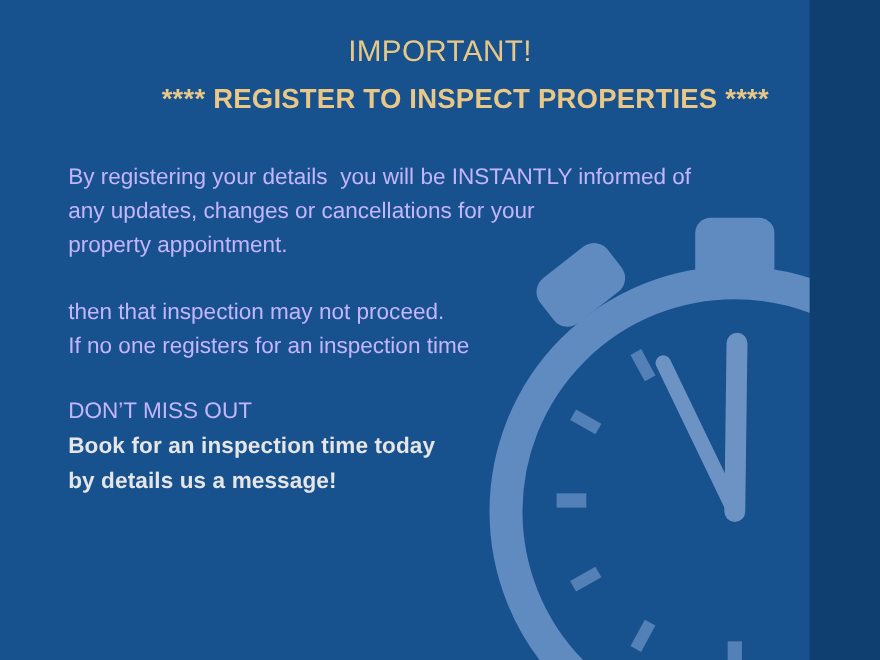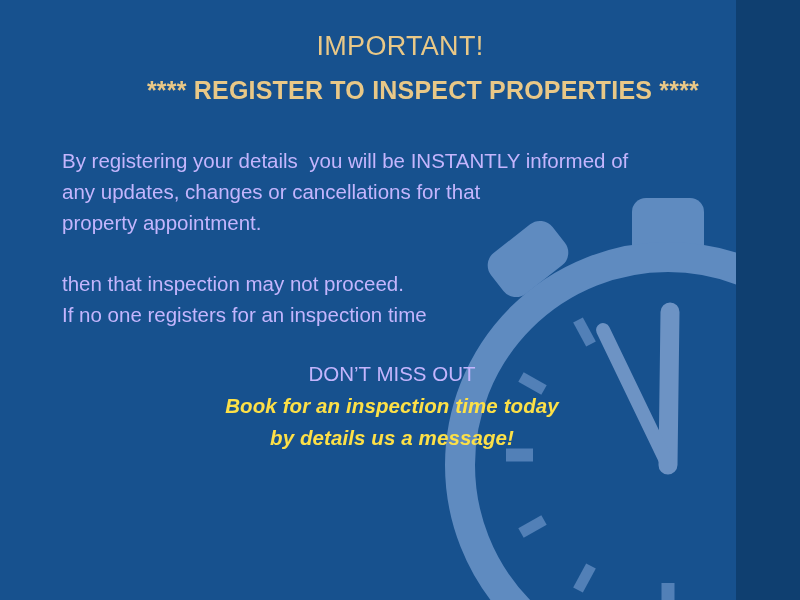--- a/index.html
+++ b/index.html
@@ -66,26 +66,25 @@
   .line {
     color: #c4b5fd;
     font-size: 20.5px;
     font-weight: 400;
     line-height: 31px;
     white-space: pre;
   }
   .gap-a { height: 30px; }
   .gap-b { height: 28px; }
   .line.gold {
-    color: #fde047;
+    color: #e5e5e5;
     font-weight: 700;
     letter-spacing: 0.1px;
-    font-style: italic;
   }
-  #para-closing .line { line-height: 32px; text-align: center; }
+  #para-closing .line { line-height: 32px; }
 </style>
 </head>
 <body>
 
 <div id="slide">
 
   <svg id="clock-graphic" viewBox="0 0 800 600">
     <g fill="#5f8bc0">
 
       <rect x="632" y="198" width="72" height="62" rx="14" ry="14"></rect>
@@ -128,21 +127,21 @@
 
   <div id="heading-block">
     <div id="title-important">IMPORTANT!</div>
     <div id="title-register">****  REGISTER TO INSPECT PROPERTIES ****</div>
   </div>
 
   <div id="body-copy">
 
     <div class="para" id="para-1">
       <div class="line">By registering your details  you will be INSTANTLY informed of</div>
-      <div class="line">any updates, changes or cancellations for that</div>
+      <div class="line">any updates, changes or cancellations for your</div>
       <div class="line">property appointment.</div>
     </div>
 
     <div class="gap-a"></div>
 
     <div class="para" id="para-2">
       <div class="line">then that inspection may not proceed.</div>
       <div class="line">If no one registers for an inspection time</div>
     </div>
 

